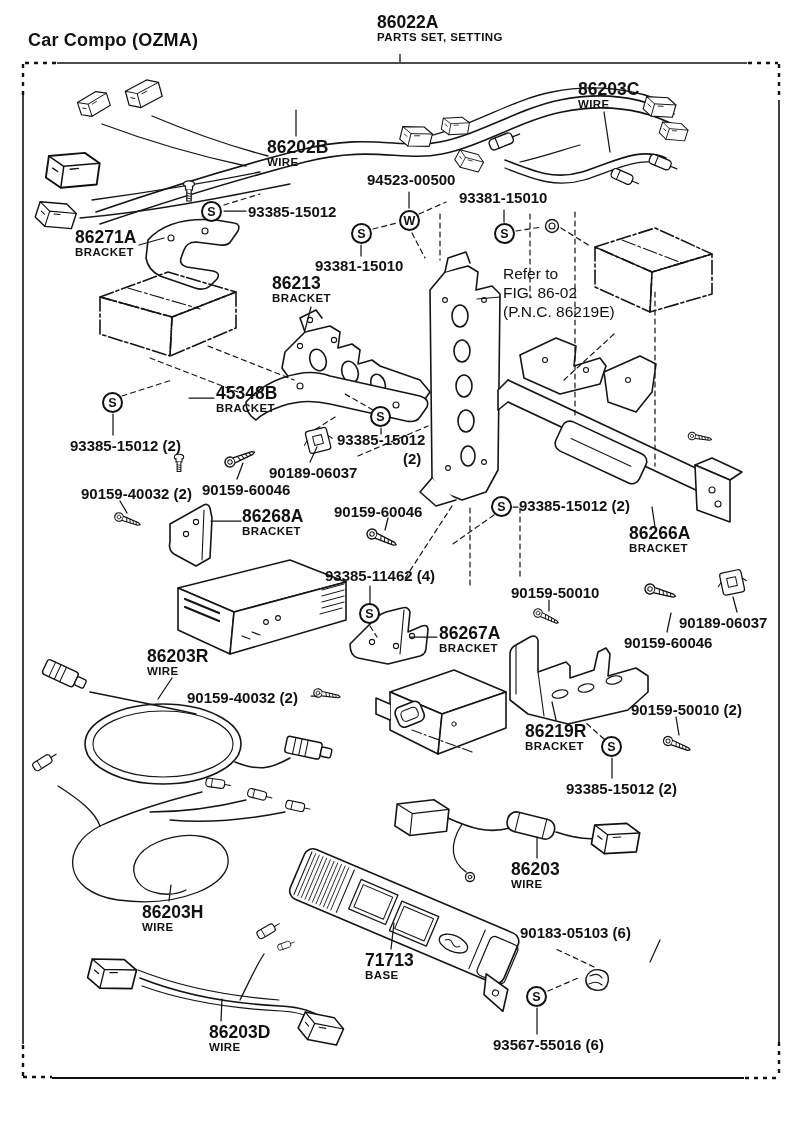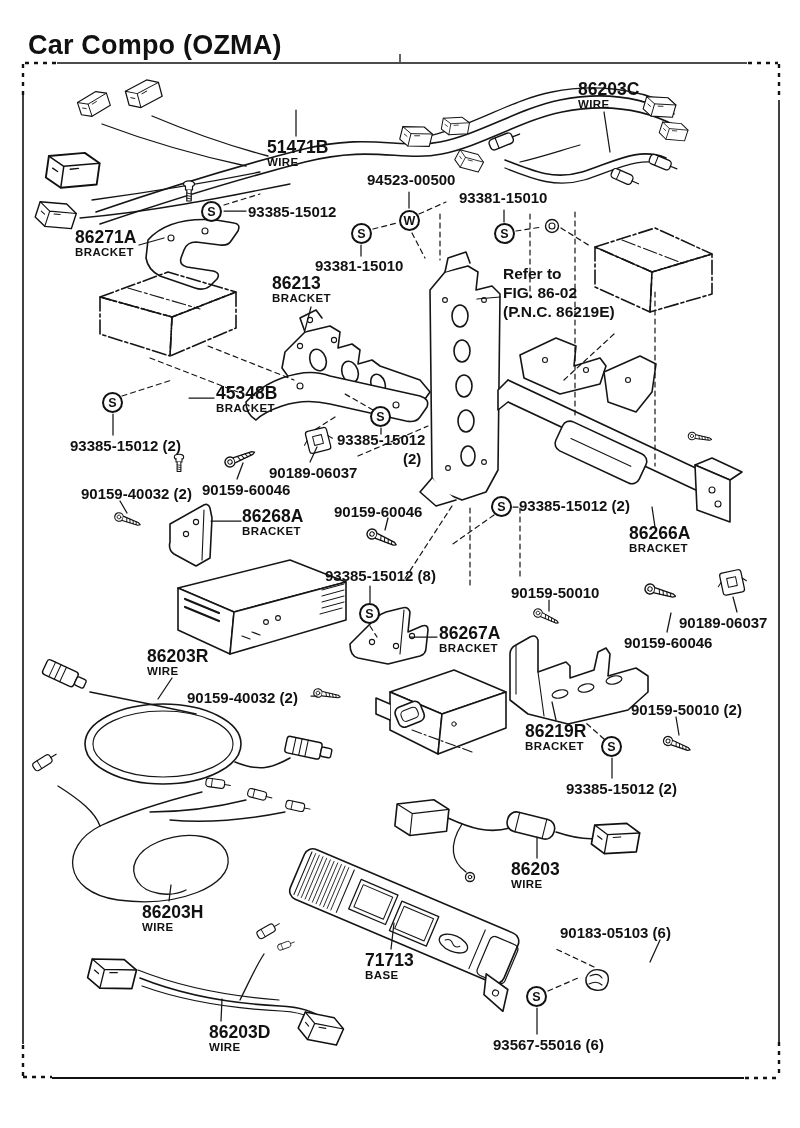--- a/index.html
+++ b/index.html
@@ -1,25 +1,25 @@
 <!DOCTYPE html>
 <html><head>
 <meta charset="utf-8">
 <style>
   html,body{margin:0;padding:0;background:#fff}
   .sheet{position:relative;width:800px;height:1128px;background:#fff;
          font-family:"Liberation Sans",sans-serif;color:#111;overflow:hidden}
   svg.art{position:absolute;left:0;top:0}
   .plabel{position:absolute;font-weight:bold;white-space:nowrap;color:#111}
-  .corner{font-size:27px;letter-spacing:.2px}
+  .corner{font-size:18px;letter-spacing:.2px}
   .fast{font-size:15px}
   .pblock{position:absolute;font-weight:bold;color:#111;white-space:nowrap}
   .pblock .num{display:block;font-size:17.5px;line-height:18px}
   .pblock .sub{display:block;font-size:11.5px;line-height:13px;letter-spacing:.4px}
-  .note{position:absolute;font-size:15.5px;line-height:19px;font-weight:bold;color:#111}
+  .note{position:absolute;font-size:15.5px;line-height:19px;font-weight:normal;color:#111}
   .note span{display:block}
   .sym{position:absolute;width:21px;height:21px;border:2px solid #111;border-radius:50%;
        background:#fff;display:flex;align-items:center;justify-content:center;
        font-size:12.5px;font-weight:bold;box-sizing:border-box;z-index:5}
   .footer{font-size:14.5px;font-weight:bold;letter-spacing:1.5px}
 </style>
 </head>
 <body>
 
 <div class="sheet">
@@ -374,28 +374,32 @@
       <path d="M537,1008 L537,1034"></path>
       <path d="M391,949 L394,923"></path>
       <path d="M169,901 L171,885"></path>
       <path d="M221,1021 L222,999"></path>
     </g>
   </g>
 </svg>
 
 <div class="plabel corner" style="left:28px;top:30px">Car Compo (OZMA)</div>
 
+<div class="pblock" style="left:377px;top:13px">
+  <span class="num">86022A</span>
+  <span class="sub">PARTS SET, SETTING</span>
+</div>
 
 <div class="pblock" style="left:578px;top:80px">
   <span class="num">86203C</span>
   <span class="sub">WIRE</span>
 </div>
 
 <div class="pblock" style="left:267px;top:138px">
-  <span class="num">51471B</span>
+  <span class="num">86202B</span>
   <span class="sub">WIRE</span>
 </div>
 
 <div class="pblock" style="left:75px;top:228px">
   <span class="num">86271A</span>
   <span class="sub">BRACKET</span>
 </div>
 
 <div class="pblock" style="left:272px;top:274px">
   <span class="num">86213</span>
@@ -463,28 +467,28 @@
 <div class="plabel fast" style="left:248px;top:203px">93385-15012</div>
 <div class="plabel fast" style="left:315px;top:257px">93381-15010</div>
 <div class="plabel fast" style="left:70px;top:437px">93385-15012 (2)</div>
 <div class="plabel fast" style="left:337px;top:431px">93385-15012</div>
 <div class="plabel fast" style="left:403px;top:450px">(2)</div>
 <div class="plabel fast" style="left:269px;top:464px">90189-06037</div>
 <div class="plabel fast" style="left:202px;top:481px">90159-60046</div>
 <div class="plabel fast" style="left:81px;top:485px">90159-40032 (2)</div>
 <div class="plabel fast" style="left:334px;top:503px">90159-60046</div>
 <div class="plabel fast" style="left:519px;top:497px">93385-15012 (2)</div>
-<div class="plabel fast" style="left:325px;top:567px">93385-15012 (8)</div>
+<div class="plabel fast" style="left:325px;top:567px">93385-11462 (4)</div>
 <div class="plabel fast" style="left:511px;top:584px">90159-50010</div>
 <div class="plabel fast" style="left:679px;top:614px">90189-06037</div>
 <div class="plabel fast" style="left:624px;top:634px">90159-60046</div>
 <div class="plabel fast" style="left:187px;top:689px">90159-40032 (2)</div>
 <div class="plabel fast" style="left:631px;top:701px">90159-50010 (2)</div>
 <div class="plabel fast" style="left:566px;top:780px">93385-15012 (2)</div>
-<div class="plabel fast" style="left:560px;top:924px">90183-05103 (6)</div>
+<div class="plabel fast" style="left:520px;top:924px">90183-05103 (6)</div>
 <div class="plabel fast" style="left:493px;top:1036px">93567-55016 (6)</div>
 
 <div class="sym" style="left:201px;top:201px">
       <span>S</span>
     </div>
 <div class="sym" style="left:399px;top:210px">
       <span>W</span>
     </div>
 <div class="sym" style="left:351px;top:223px">
       <span>S</span>

